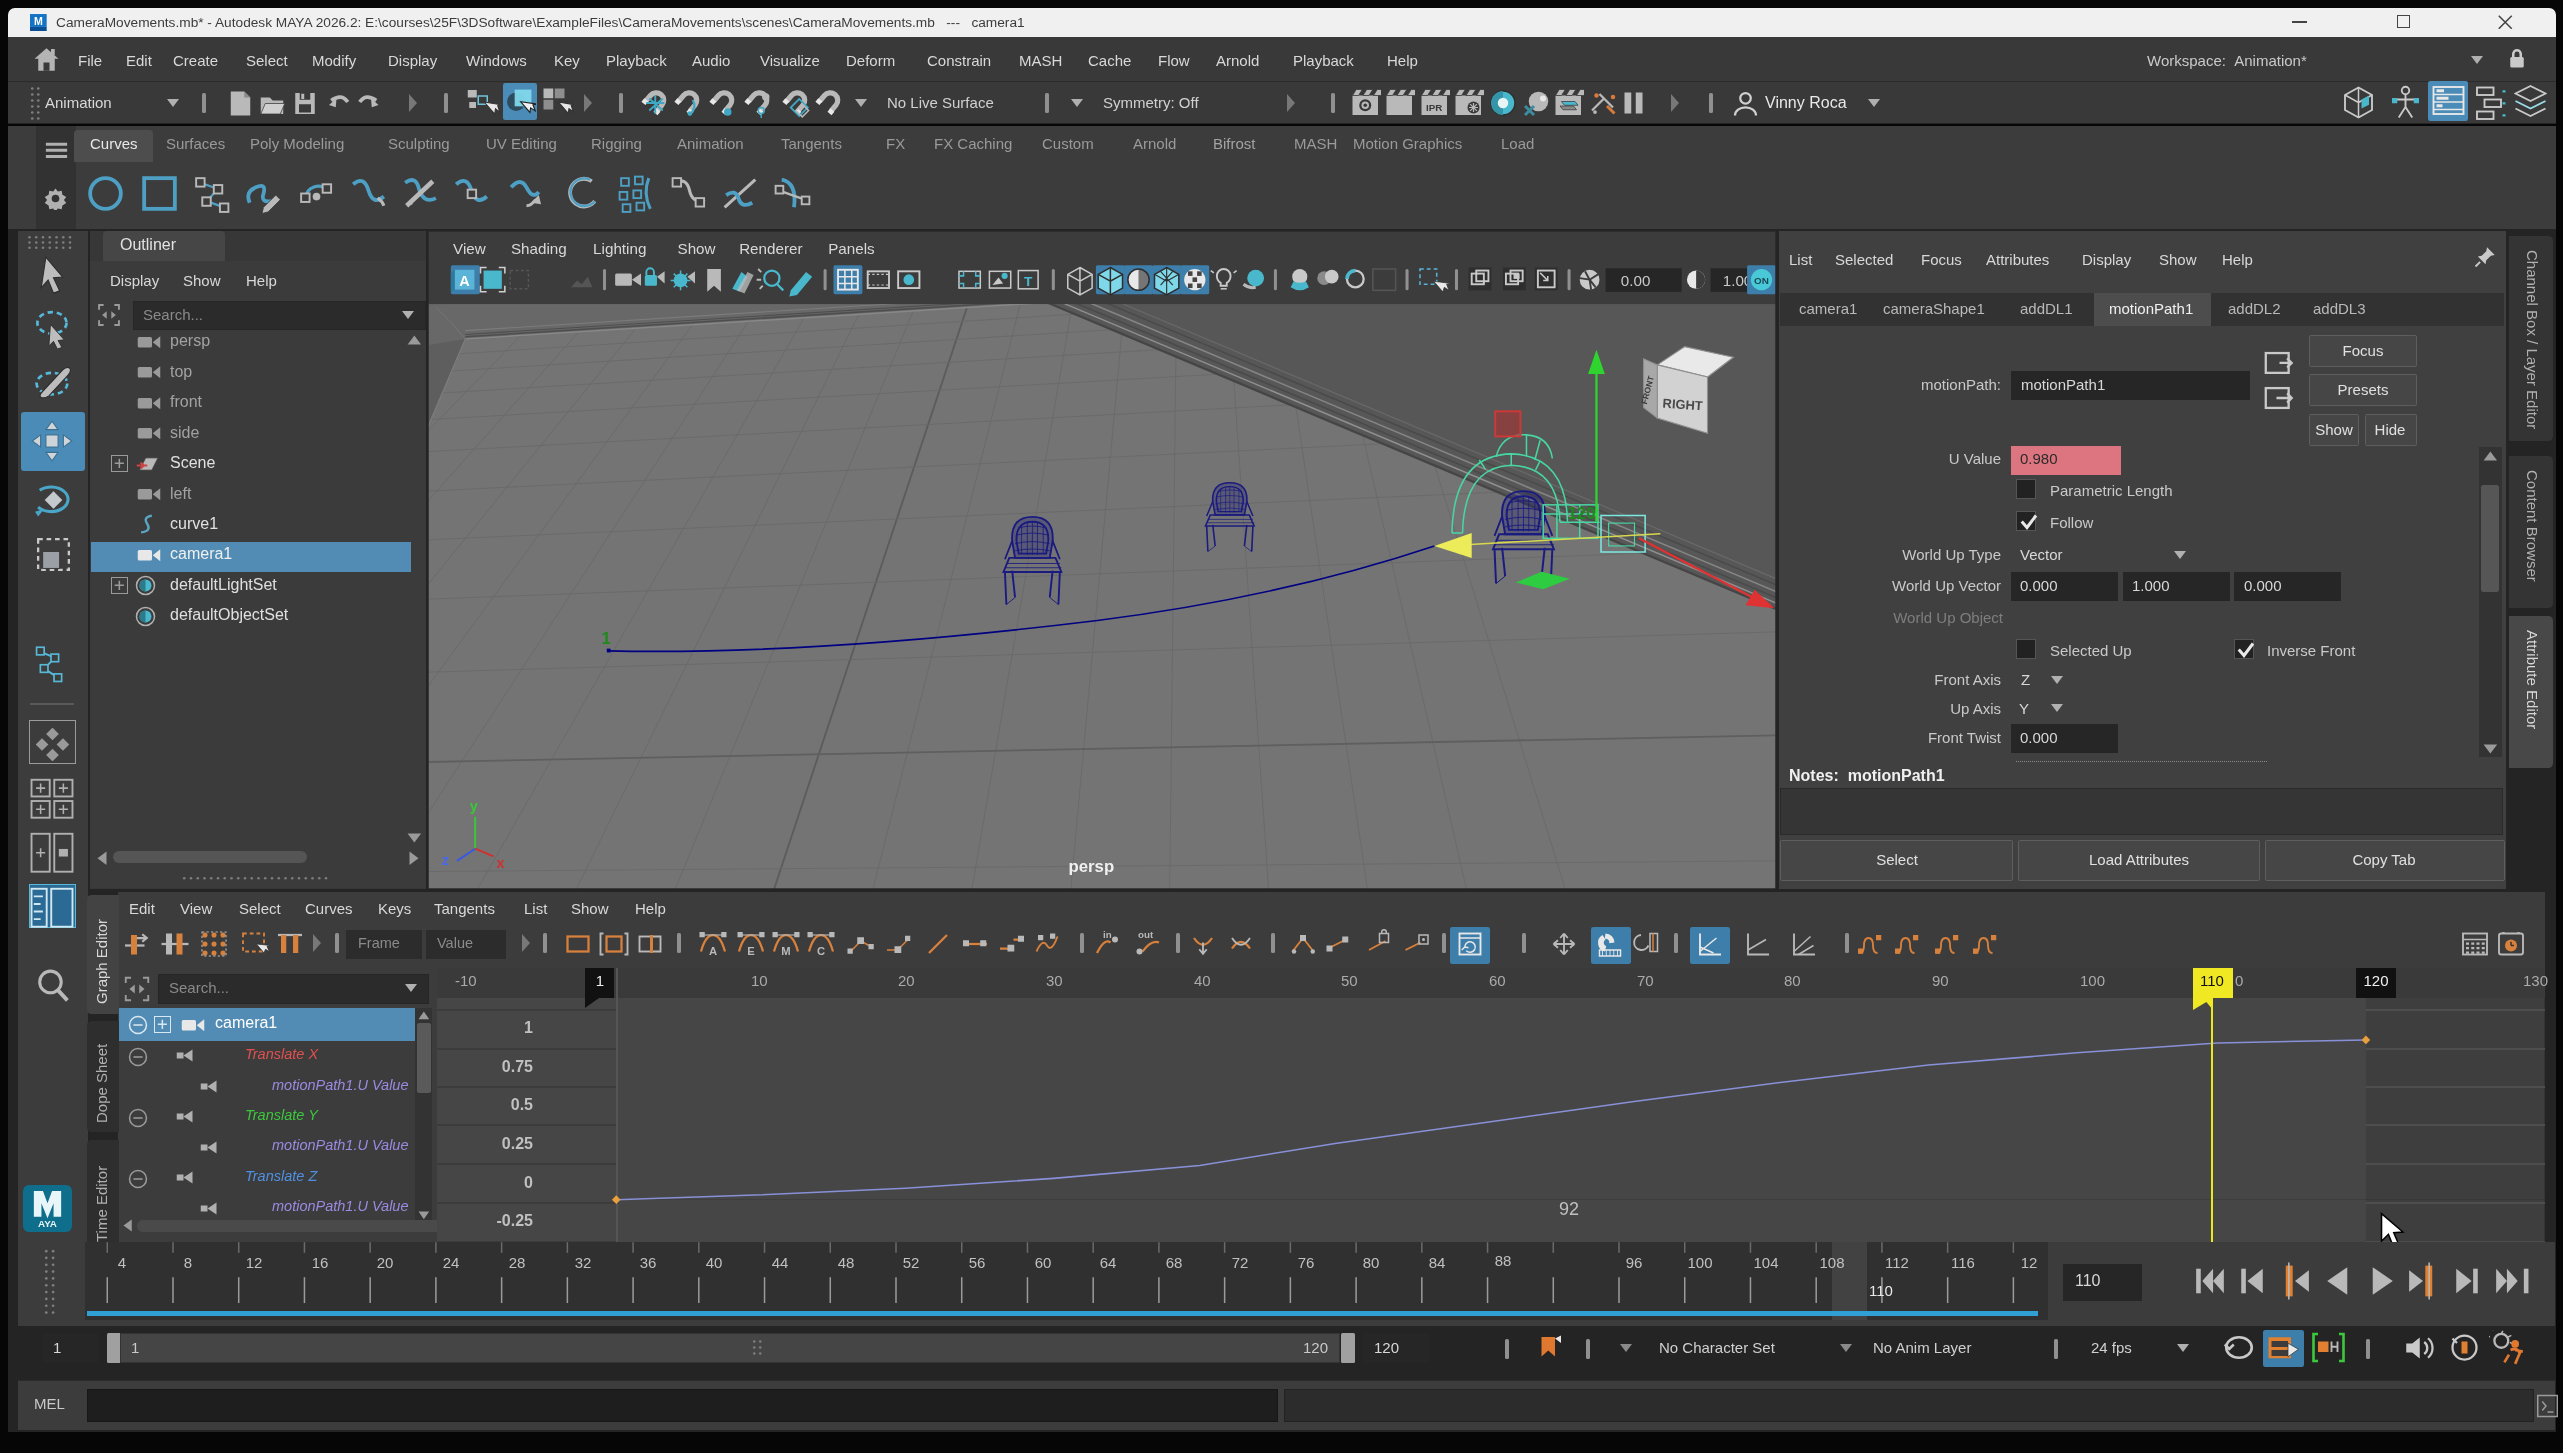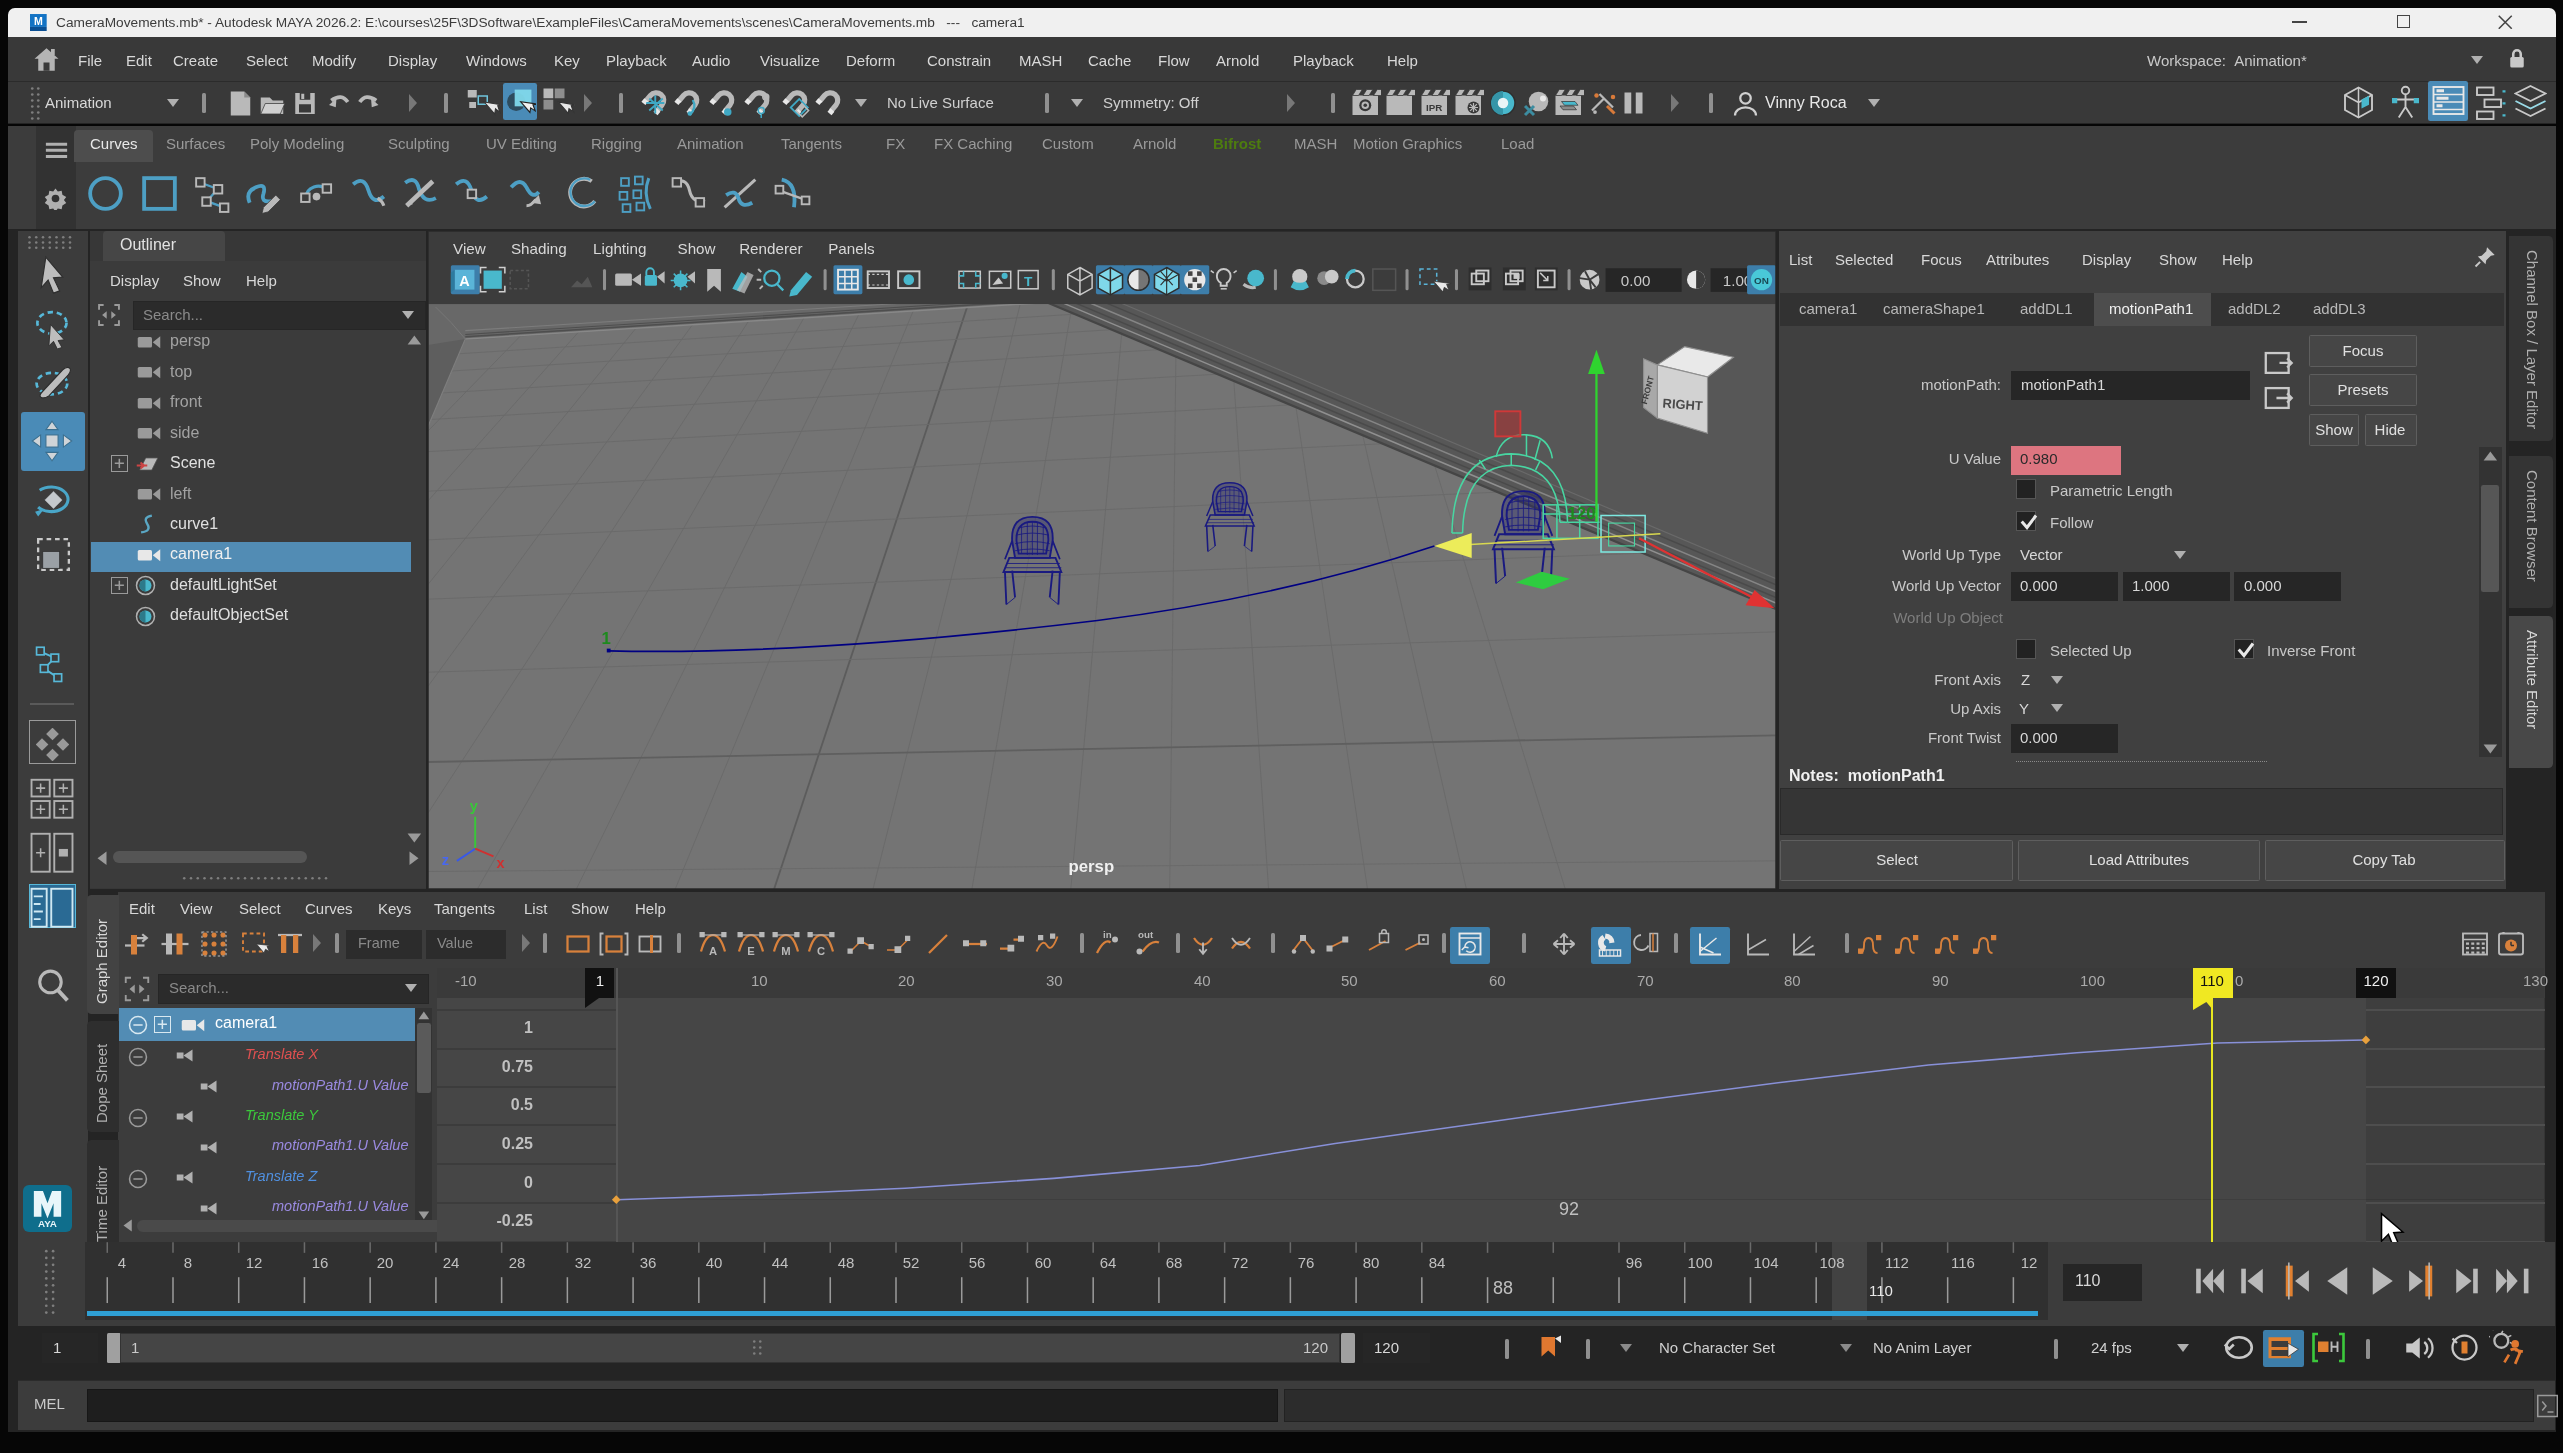--- a/index.html
+++ b/index.html
@@ -276,21 +276,21 @@
     <div class="txt" style="left:250px;top:135px;font-size:15px;color:#9a9a9a;font-weight:normal;font-style:normal;">Poly Modeling</div>
     <div class="txt" style="left:388px;top:135px;font-size:15px;color:#9a9a9a;font-weight:normal;font-style:normal;">Sculpting</div>
     <div class="txt" style="left:486px;top:135px;font-size:15px;color:#9a9a9a;font-weight:normal;font-style:normal;">UV Editing</div>
     <div class="txt" style="left:591px;top:135px;font-size:15px;color:#9a9a9a;font-weight:normal;font-style:normal;">Rigging</div>
     <div class="txt" style="left:677px;top:135px;font-size:15px;color:#9a9a9a;font-weight:normal;font-style:normal;">Animation</div>
     <div class="txt" style="left:781px;top:135px;font-size:15px;color:#9a9a9a;font-weight:normal;font-style:normal;">Tangents</div>
     <div class="txt" style="left:886px;top:135px;font-size:15px;color:#9a9a9a;font-weight:normal;font-style:normal;">FX</div>
     <div class="txt" style="left:934px;top:135px;font-size:15px;color:#9a9a9a;font-weight:normal;font-style:normal;">FX Caching</div>
     <div class="txt" style="left:1042px;top:135px;font-size:15px;color:#9a9a9a;font-weight:normal;font-style:normal;">Custom</div>
     <div class="txt" style="left:1133px;top:135px;font-size:15px;color:#9a9a9a;font-weight:normal;font-style:normal;">Arnold</div>
-    <div class="txt" style="left:1213px;top:135px;font-size:15px;color:#4d7c0f;font-weight:bold;font-style:normal;">Bifrost</div>
+    <div class="txt" style="left:1213px;top:135px;font-size:15px;color:#a3a3a3;font-weight:normal;font-style:normal;">Bifrost</div>
     <div class="txt" style="left:1294px;top:135px;font-size:15px;color:#9a9a9a;font-weight:normal;font-style:normal;">MASH</div>
     <div class="txt" style="left:1353px;top:135px;font-size:15px;color:#9a9a9a;font-weight:normal;font-style:normal;">Motion Graphics</div>
     <div class="txt" style="left:1501px;top:135px;font-size:15px;color:#9a9a9a;font-weight:normal;font-style:normal;">Load</div>
     <svg class="abs" style="left:84px;top:172px" width="43" height="43" viewBox="0 0 56 56">
       <circle cx="28" cy="28" r="20" fill="none" stroke="#4d9fc4" stroke-width="5"></circle>
     </svg>
     <svg class="abs" style="left:138px;top:172px" width="43" height="43" viewBox="0 0 56 56">
       <rect x="8" y="8" width="40" height="40" fill="none" stroke="#4d9fc4" stroke-width="5"></rect>
     </svg>
     <svg class="abs" style="left:190px;top:172px" width="43" height="43" viewBox="0 0 56 56">
@@ -1416,21 +1416,21 @@
     <div class="txt" style="left:846px;top:1254px;font-size:15px;color:#c0c0c0;font-weight:normal;font-style:normal;transform:translateX(-50%);">48</div>
     <div class="txt" style="left:911px;top:1254px;font-size:15px;color:#c0c0c0;font-weight:normal;font-style:normal;transform:translateX(-50%);">52</div>
     <div class="txt" style="left:977px;top:1254px;font-size:15px;color:#c0c0c0;font-weight:normal;font-style:normal;transform:translateX(-50%);">56</div>
     <div class="txt" style="left:1043px;top:1254px;font-size:15px;color:#c0c0c0;font-weight:normal;font-style:normal;transform:translateX(-50%);">60</div>
     <div class="txt" style="left:1108px;top:1254px;font-size:15px;color:#c0c0c0;font-weight:normal;font-style:normal;transform:translateX(-50%);">64</div>
     <div class="txt" style="left:1174px;top:1254px;font-size:15px;color:#c0c0c0;font-weight:normal;font-style:normal;transform:translateX(-50%);">68</div>
     <div class="txt" style="left:1240px;top:1254px;font-size:15px;color:#c0c0c0;font-weight:normal;font-style:normal;transform:translateX(-50%);">72</div>
     <div class="txt" style="left:1306px;top:1254px;font-size:15px;color:#c0c0c0;font-weight:normal;font-style:normal;transform:translateX(-50%);">76</div>
     <div class="txt" style="left:1371px;top:1254px;font-size:15px;color:#c0c0c0;font-weight:normal;font-style:normal;transform:translateX(-50%);">80</div>
     <div class="txt" style="left:1437px;top:1254px;font-size:15px;color:#c0c0c0;font-weight:normal;font-style:normal;transform:translateX(-50%);">84</div>
-    <div class="txt" style="left:1503px;top:1278px;font-size:18px;color:#c0c0c0;font-weight:normal;font-style:normal;transform:translateX(-50%);">88</div>
+    <div class="txt" style="left:1503px;top:1252px;font-size:15px;color:#c0c0c0;font-weight:normal;font-style:normal;transform:translateX(-50%);">88</div>
     <div class="txt" style="left:1569px;top:1199px;font-size:18px;color:#c0c0c0;font-weight:normal;font-style:normal;transform:translateX(-50%);">92</div>
     <div class="txt" style="left:1634px;top:1254px;font-size:15px;color:#c0c0c0;font-weight:normal;font-style:normal;transform:translateX(-50%);">96</div>
     <div class="txt" style="left:1700px;top:1254px;font-size:15px;color:#c0c0c0;font-weight:normal;font-style:normal;transform:translateX(-50%);">100</div>
     <div class="txt" style="left:1766px;top:1254px;font-size:15px;color:#c0c0c0;font-weight:normal;font-style:normal;transform:translateX(-50%);">104</div>
     <div class="txt" style="left:1832px;top:1254px;font-size:15px;color:#c0c0c0;font-weight:normal;font-style:normal;transform:translateX(-50%);">108</div>
     <div class="txt" style="left:1897px;top:1254px;font-size:15px;color:#c0c0c0;font-weight:normal;font-style:normal;transform:translateX(-50%);">112</div>
     <div class="txt" style="left:1963px;top:1254px;font-size:15px;color:#c0c0c0;font-weight:normal;font-style:normal;transform:translateX(-50%);">116</div>
     <div class="txt" style="left:2029px;top:1254px;font-size:15px;color:#c0c0c0;font-weight:normal;font-style:normal;transform:translateX(-50%);">12</div>
     <div class="txt" style="left:1881px;top:1282px;font-size:15px;color:#e8e8e8;font-weight:normal;font-style:normal;transform:translateX(-50%);">110</div>
     <div class="abs" style="left:87px;top:1311px;width:1951px;height:5.3px;background:#2f9fd4;"></div>

